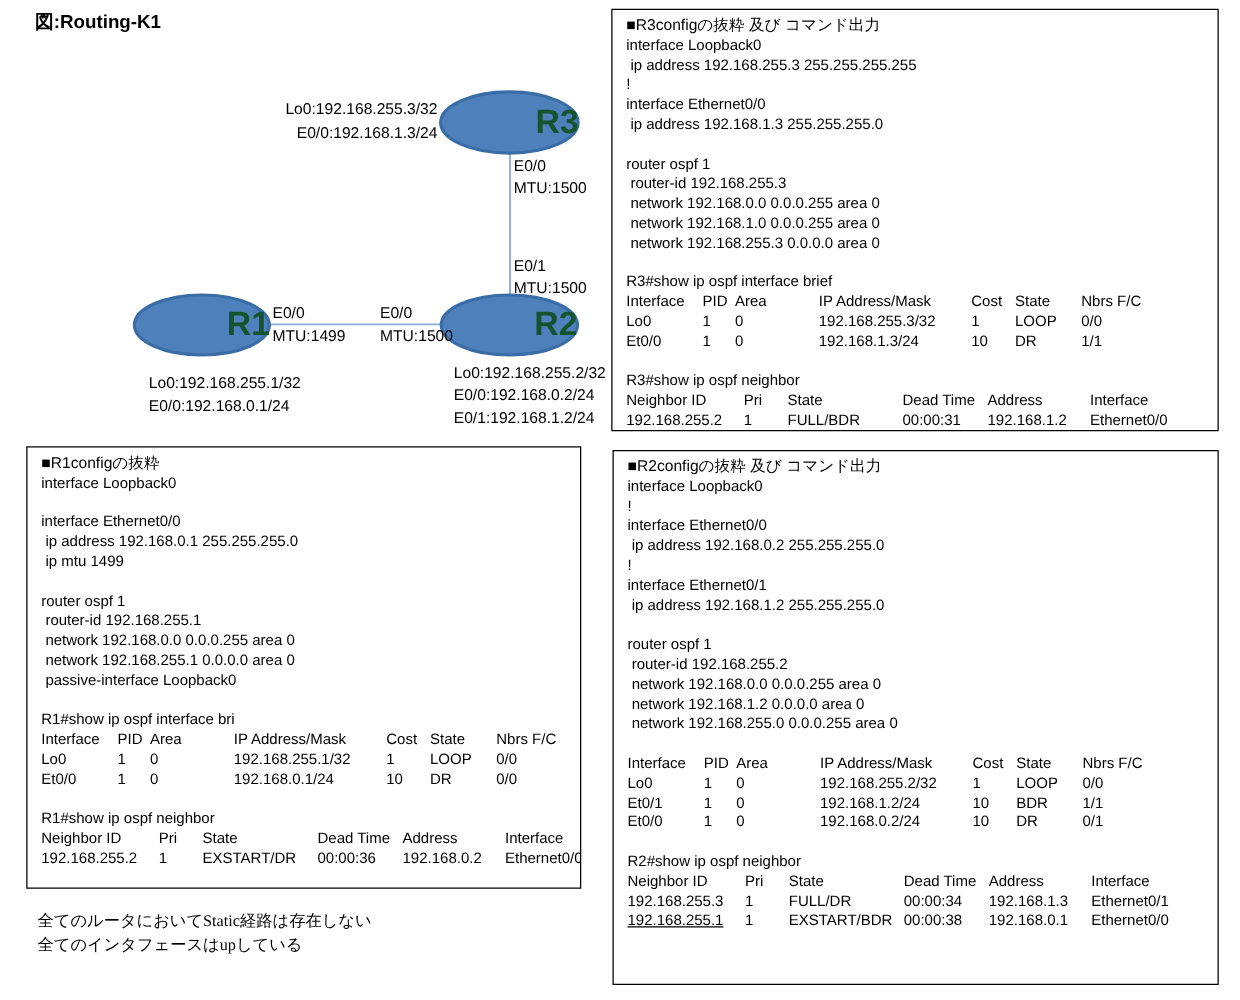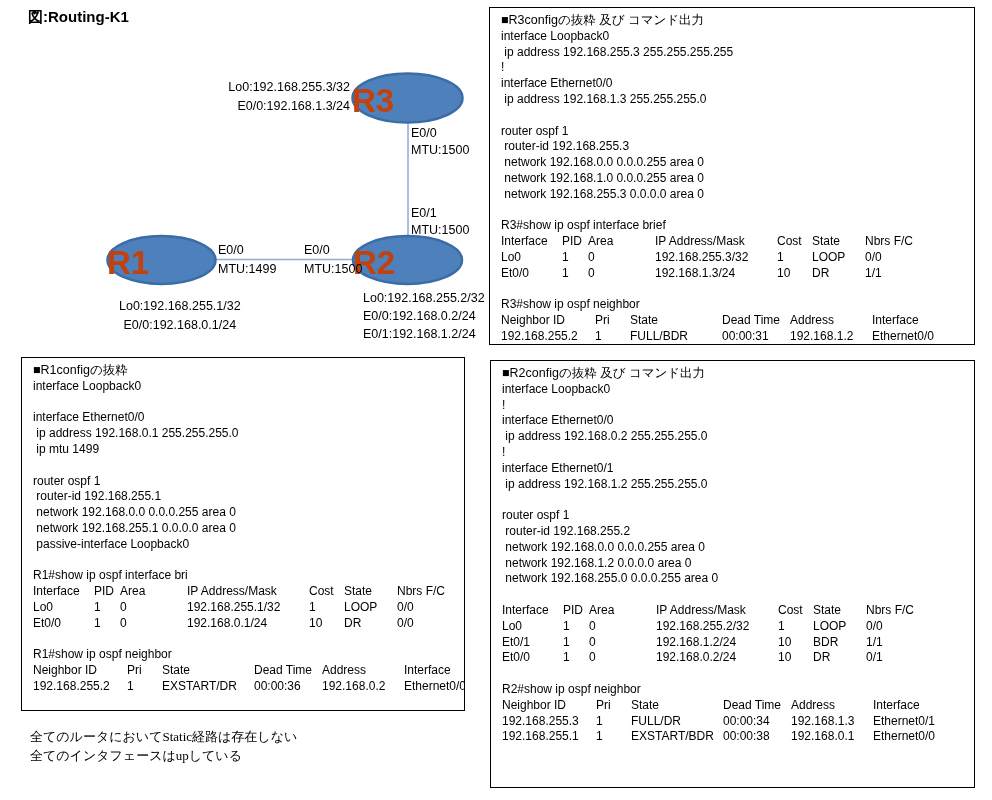--- a/index.html
+++ b/index.html
@@ -9,22 +9,22 @@
     background: #ffffff; color: #000;
     font-family: "Liberation Sans", "DejaVu Sans", sans-serif;
     overflow: hidden;
   }
   .page-title {
     position: absolute; left: 28px; top: 8px;
     font-size: 15px; font-weight: bold; white-space: pre;
   }
   .diagram-layer { position: absolute; left: 0; top: 0; width: 992px; height: 800px; }
   .router-name {
-    position: absolute; text-align: left;
-    color: #c2410c; font-weight: bold; font-size: 33px;
+    position: absolute; text-align: right;
+    color: #14532d; font-weight: bold; font-size: 27px;
     font-family: "Liberation Sans", sans-serif;
   }
   .diag-label {
     position: absolute; font-size: 12.5px; line-height: 18px;
     white-space: pre; color: #000;
   }
   .diag-label.right { text-align: right; }
   .panel {
     position: absolute; border: 1.5px solid #000; background: #fff;
     padding: 5px 10px 4px 11px; overflow: hidden;
@@ -60,21 +60,21 @@
   <div class="diag-label right" style="left:228px; top:78px; width:122px; line-height:19px;"><div>Lo0:192.168.255.3/32</div><div>E0/0:192.168.1.3/24</div></div>
 
   <div class="diag-label" style="left:411px; top:125px; line-height:17px;"><div>E0/0</div><div>MTU:1500</div></div>
 
   <div class="diag-label" style="left:411px; top:205px; line-height:17px;"><div>E0/1</div><div>MTU:1500</div></div>
 
   <div class="diag-label" style="left:218px; top:241px; line-height:19px;"><div>E0/0</div><div>MTU:1499</div></div>
 
   <div class="diag-label" style="left:304px; top:241px; line-height:19px;"><div>E0/0</div><div>MTU:1500</div></div>
 
-  <div class="diag-label" style="left:119px; top:297px; line-height:19px;text-align:center;"><div>Lo0:192.168.255.1/32</div><div>E0/0:192.168.0.1/24</div></div>
+  <div class="diag-label" style="left:119px; top:297px; line-height:19px;"><div>Lo0:192.168.255.1/32</div><div>E0/0:192.168.0.1/24</div></div>
 
   <div class="diag-label" style="left:363px; top:289px; line-height:18px;"><div>Lo0:192.168.255.2/32</div><div>E0/0:192.168.0.2/24</div><div>E0/1:192.168.1.2/24</div></div>
 </div>
 
 <div class="panel" style="left:489px; top:7px;  width:486px; height:338px;">
     <div class="line heading">■R3configの抜粋 及び コマンド出力</div>
     <div class="line">interface Loopback0</div>
     <div class="line"> ip address 192.168.255.3 255.255.255.255</div>
     <div class="line">!</div>
     <div class="line">interface Ethernet0/0</div>
@@ -135,16 +135,16 @@
     <div class="line"> network 192.168.255.0 0.0.0.255 area 0</div>
     <div class="line"></div>
     <div class="line row"><span class="c" style="width: 61px;">Interface</span><span class="c" style="width: 26px;">PID</span><span class="c" style="width: 67px;">Area</span><span class="c" style="width: 122px;">IP Address/Mask</span><span class="c" style="width: 35px;">Cost</span><span class="c" style="width: 53px;">State</span><span class="c" style="width: 60px;">Nbrs F/C</span></div>
     <div class="line row"><span class="c" style="width: 61px;">Lo0</span><span class="c" style="width: 26px;">1</span><span class="c" style="width: 67px;">0</span><span class="c" style="width: 122px;">192.168.255.2/32</span><span class="c" style="width: 35px;">1</span><span class="c" style="width: 53px;">LOOP</span><span class="c" style="width: 60px;">0/0</span></div>
     <div class="line row"><span class="c" style="width: 61px;">Et0/1</span><span class="c" style="width: 26px;">1</span><span class="c" style="width: 67px;">0</span><span class="c" style="width: 122px;">192.168.1.2/24</span><span class="c" style="width: 35px;">10</span><span class="c" style="width: 53px;">BDR</span><span class="c" style="width: 60px;">1/1</span></div>
     <div class="line row"><span class="c" style="width: 61px;">Et0/0</span><span class="c" style="width: 26px;">1</span><span class="c" style="width: 67px;">0</span><span class="c" style="width: 122px;">192.168.0.2/24</span><span class="c" style="width: 35px;">10</span><span class="c" style="width: 53px;">DR</span><span class="c" style="width: 60px;">0/1</span></div>
     <div class="line"></div>
     <div class="line">R2#show ip ospf neighbor</div>
     <div class="line row"><span class="c" style="width: 94px;">Neighbor ID</span><span class="c" style="width: 35px;">Pri</span><span class="c" style="width: 92px;">State</span><span class="c" style="width: 68px;">Dead Time</span><span class="c" style="width: 82px;">Address</span><span class="c" style="width: 90px;">Interface</span></div>
     <div class="line row"><span class="c" style="width: 94px;">192.168.255.3</span><span class="c" style="width: 35px;">1</span><span class="c" style="width: 92px;">FULL/DR</span><span class="c" style="width: 68px;">00:00:34</span><span class="c" style="width: 82px;">192.168.1.3</span><span class="c" style="width: 90px;">Ethernet0/1</span></div>
-    <div class="line row"><span class="c" style="width: 94px;">192.168.255.1</span><span class="c" style="width: 35px;">1</span><span class="c" style="width: 92px;">EXSTART/BDR</span><span class="c" style="width: 68px;">00:00:38</span><span class="c" style="width: 82px;">192.168.0.1</span><span class="c" style="width: 90px;">Ethernet0/0</span></div>
+    <div class="line row"><span class="c" style="width: 94px; text-decoration: underline;">192.168.255.1</span><span class="c" style="width: 35px;">1</span><span class="c" style="width: 92px;">EXSTART/BDR</span><span class="c" style="width: 68px;">00:00:38</span><span class="c" style="width: 82px;">192.168.0.1</span><span class="c" style="width: 90px;">Ethernet0/0</span></div>
   </div>
 
 <div class="notes"><div>全てのルータにおいてStatic経路は存在しない</div><div>全てのインタフェースはupしている</div></div>
 
 </body></html>

